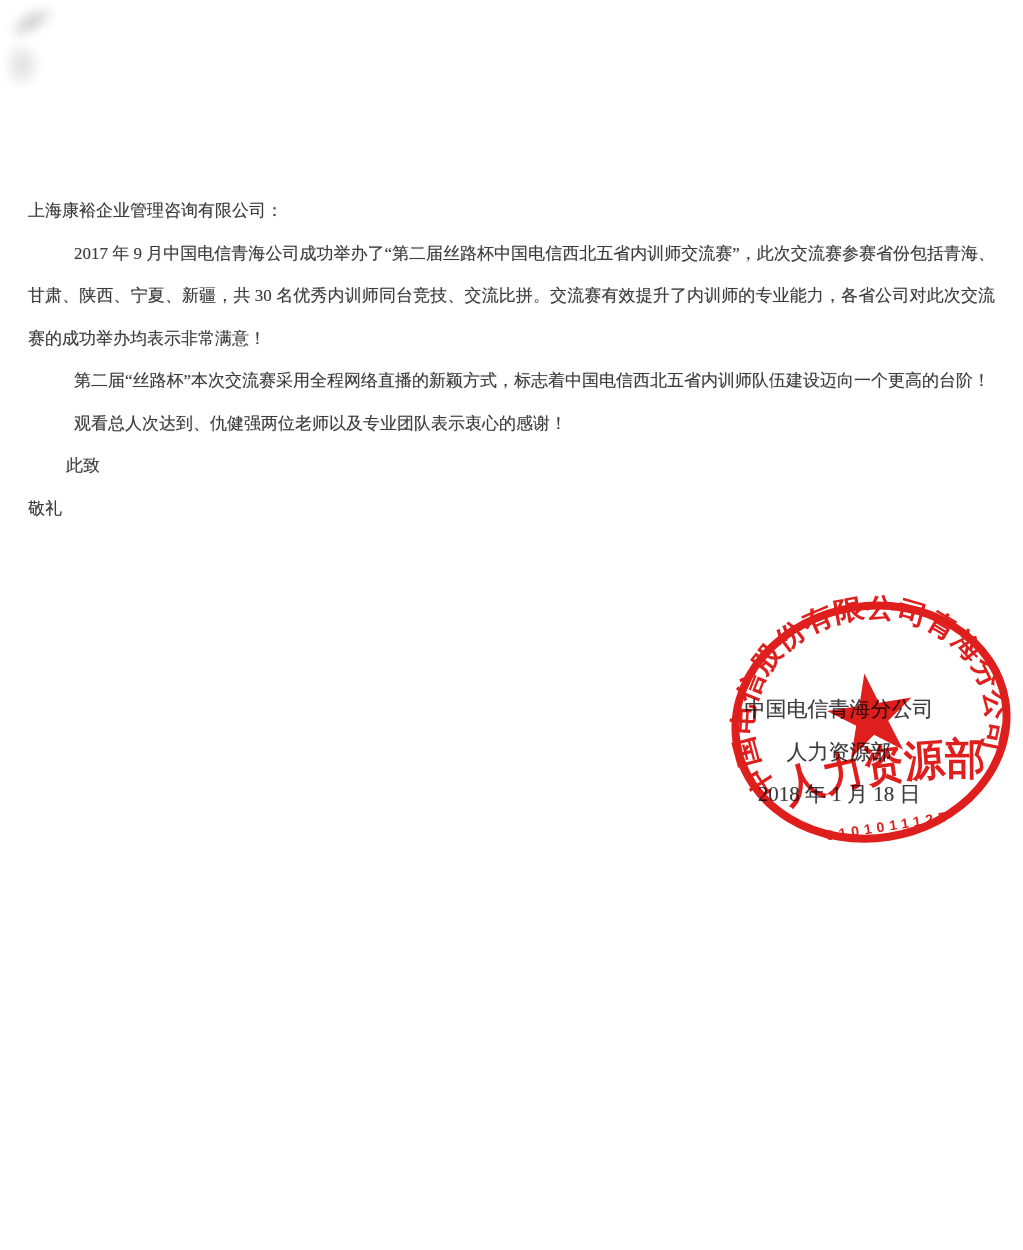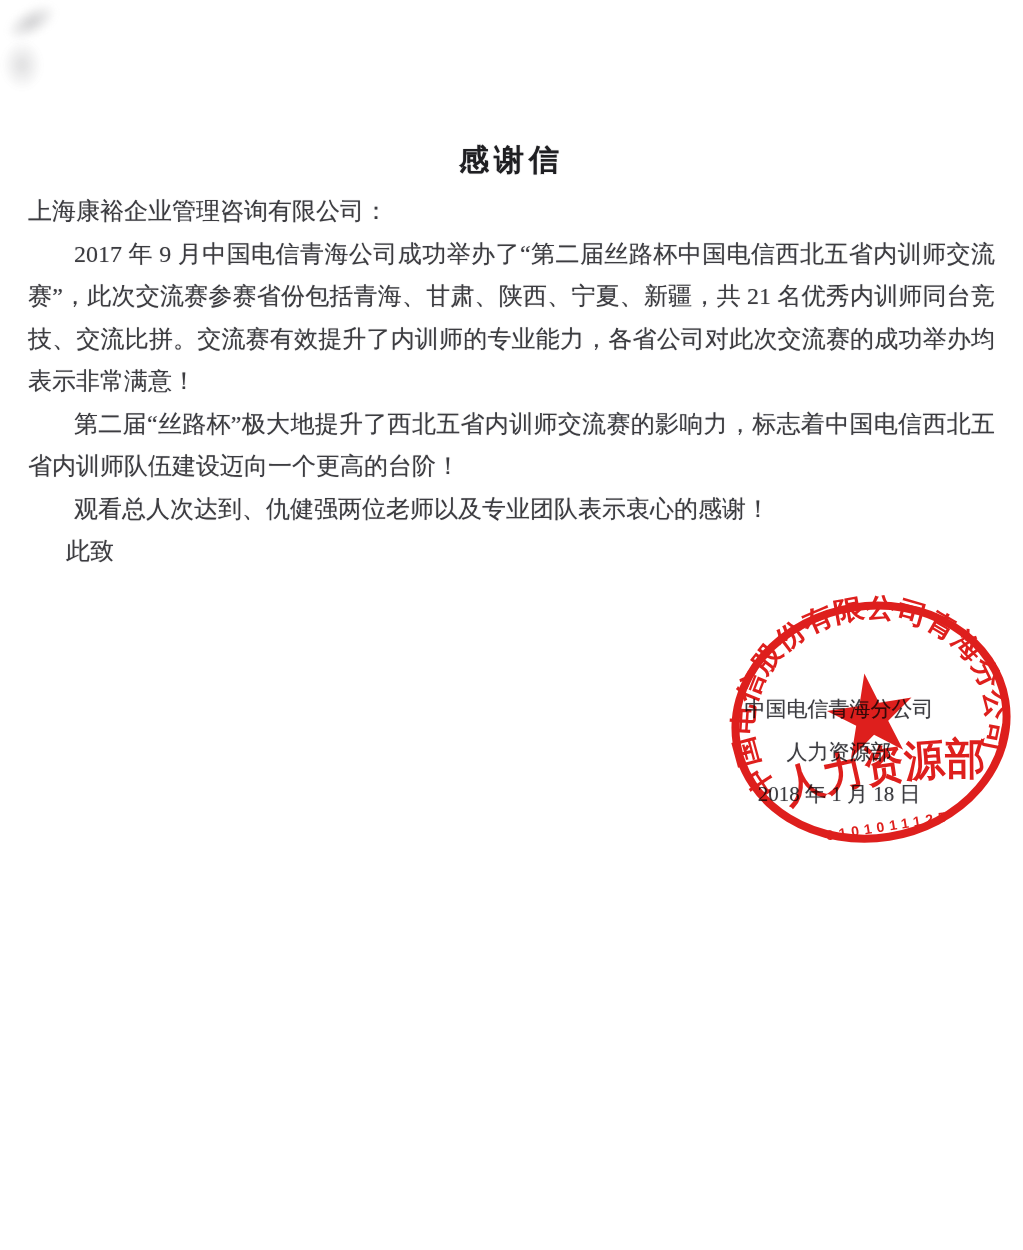--- a/index.html
+++ b/index.html
@@ -32,21 +32,21 @@
     font-weight: bold;
     letter-spacing: 5px;
     color: #1f1f22;
     text-shadow: 0 0 1px rgba(40,40,45,.55);
   }
   .content {
     position: absolute;
     top: 190px;
     left: 28px;
     right: 28px;
-    font-size: 24px;
+    font-size: 17px;
     line-height: 42.5px;
     color: #3c3c40;
     text-align: justify;
     text-shadow: 0 0 1px rgba(75,75,82,.45);
     filter: blur(0.25px);
   }
   .content p.para { text-indent: 46px; }
   .content p.salutation { text-indent: 0; }
   .content p.cizhi { text-indent: 38px; }
   .content p.jingli { text-indent: 0; }
@@ -78,28 +78,28 @@
   .seal text { font-family: "Liberation Sans", sans-serif; font-weight: bold; }
 </style>
 </head>
 <body>
 
 <div class="page">
 
   <div class="smudge s1"></div>
   <div class="smudge s2"></div>
 
-  <h1 class="letter-title">感谢信</h1>
 
   <div class="content">
     <p class="salutation">上海康裕企业管理咨询有限公司：</p>
-    <p class="para">2017 年 9 月中国电信青海公司成功举办了“第二届丝路杯中国电信西北五省内训师交流赛”，此次交流赛参赛省份包括青海、甘肃、陕西、宁夏、新疆，共 21 名优秀内训师同台竞技、交流比拼。交流赛有效提升了内训师的专业能力，各省公司对此次交流赛的成功举办均表示非常满意！</p>
-    <p class="para">第二届“丝路杯”极大地提升了西北五省内训师交流赛的影响力，标志着中国电信西北五省内训师队伍建设迈向一个更高的台阶！</p>
+    <p class="para">2017 年 9 月中国电信青海公司成功举办了“第二届丝路杯中国电信西北五省内训师交流赛”，此次交流赛参赛省份包括青海、甘肃、陕西、宁夏、新疆，共 30 名优秀内训师同台竞技、交流比拼。交流赛有效提升了内训师的专业能力，各省公司对此次交流赛的成功举办均表示非常满意！</p>
+    <p class="para">第二届“丝路杯”本次交流赛采用全程网络直播的新颖方式，标志着中国电信西北五省内训师队伍建设迈向一个更高的台阶！</p>
     <p class="para">观看总人次达到、仇健强两位老师以及专业团队表示衷心的感谢！</p>
     <p class="cizhi">此致</p>
+    <p class="jingli">敬礼</p>
   </div>
 
   <div class="signature">
     <div class="sig-line">中国电信青海分公司</div>
     <div class="sig-line">人力资源部</div>
     <div class="sig-line">2018 年 1 月 18 日</div>
   </div>
 
   <svg class="seal" viewBox="0 0 306 262" xmlns="http://www.w3.org/2000/svg">
     <defs>

